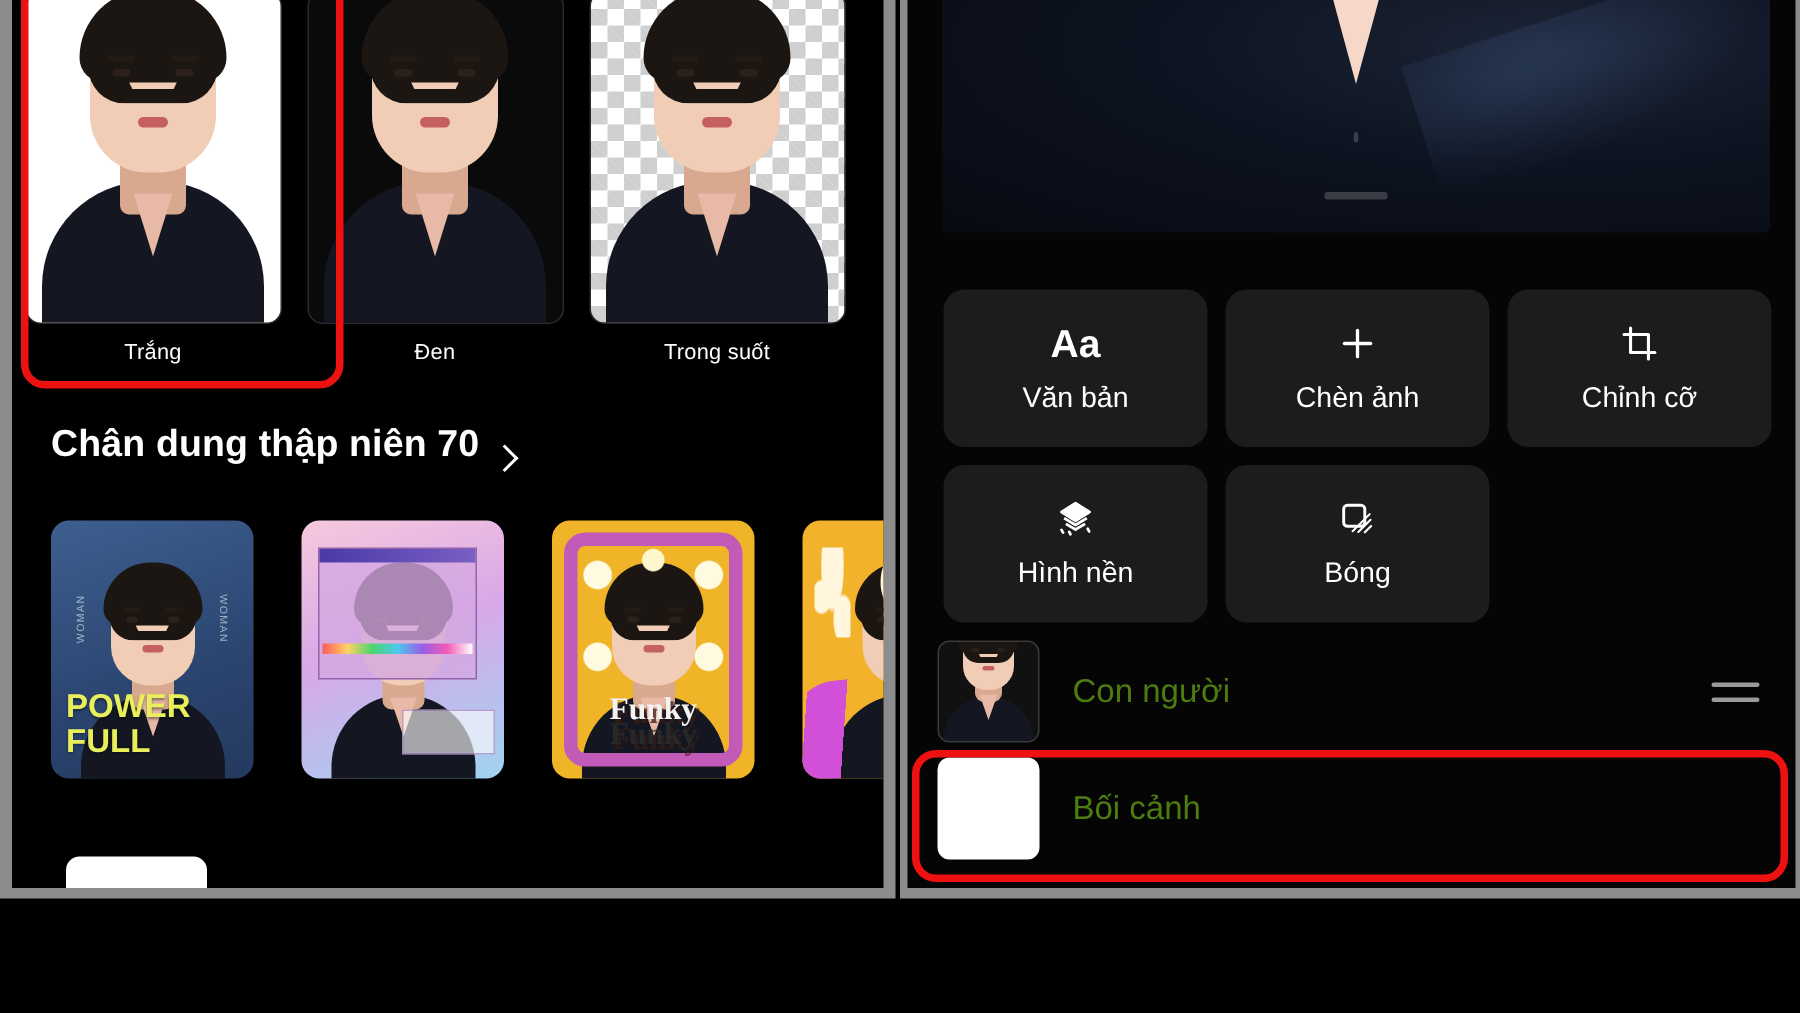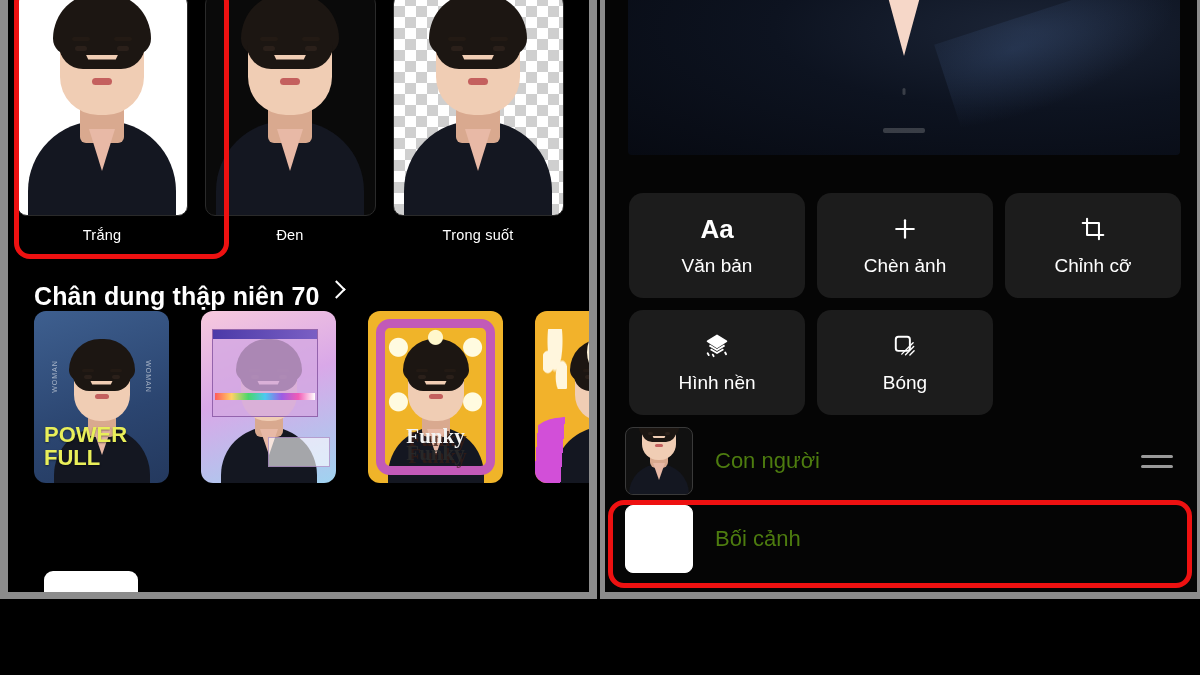--- a/index.html
+++ b/index.html
@@ -174,41 +174,41 @@
   .mini .pt-eye.r { margin-left: 10px;}
   .mini .pt-brow { width: 12px; height: 3px; bottom: 111px;}
   .mini .pt-brow.l { margin-left: -20px;}
   .mini .pt-brow.r { margin-left: 8px;}
   .mini .pt-lip { bottom: 84px; width: 14px; height: 5px;}
 
   
   .section-head {
     position: absolute;
     display: flex;
-    align-items: flex-start;
+    align-items: flex-end;
     gap: 10px;
     color: #fff;
     font-size: 25px;
     font-weight: bold;
     letter-spacing: .1px;
   }
   .chev {
     display: inline-block;
     width: 11px; height: 11px;
     border-top: 2.6px solid #fff;
     border-right: 2.6px solid #fff;
     transform: rotate(45deg);
     position: relative;
     top: 1px;
   }
 
   
   .tpl-row {
     position: absolute;
-    left: 26px; top: 311px;
+    left: 26px; top: 347px;
     display: flex;
     gap: 32px;
   }
   .tpl-card {
     width: 135px; height: 172px;
     border-radius: 12px;
     overflow: hidden;
     position: relative;
     flex: 0 0 auto;
   }

